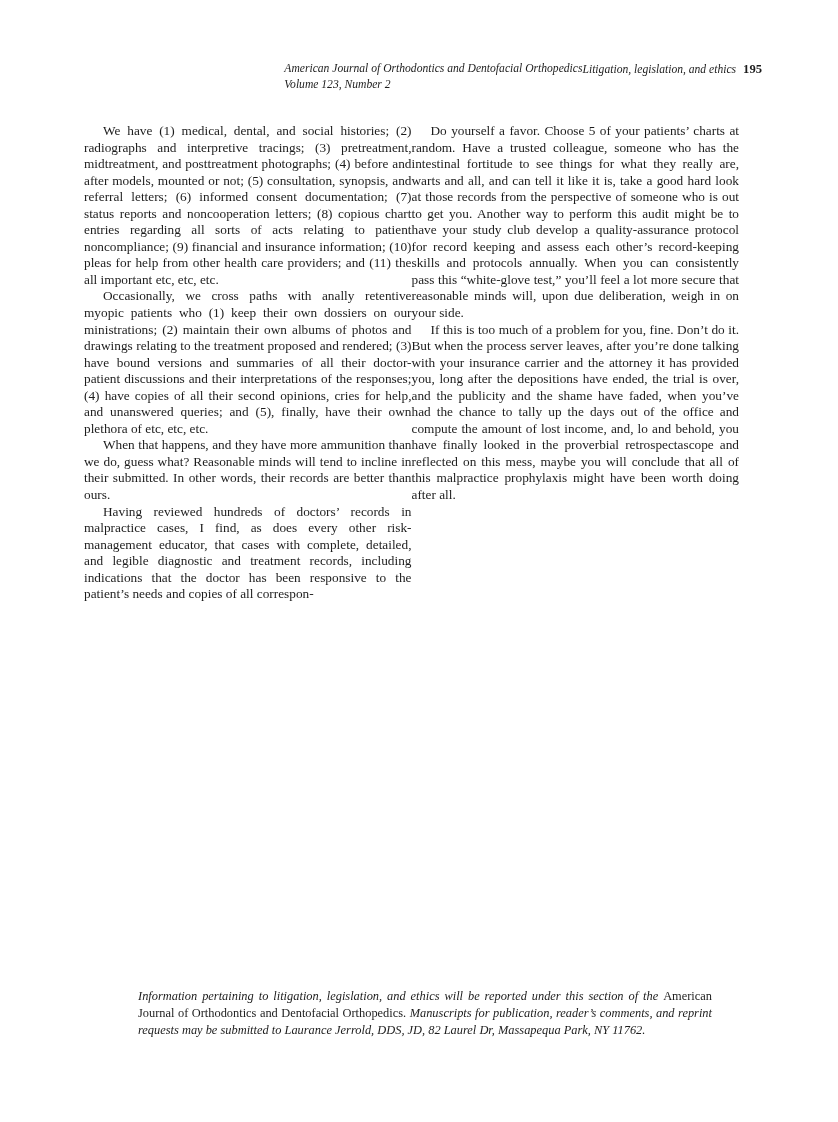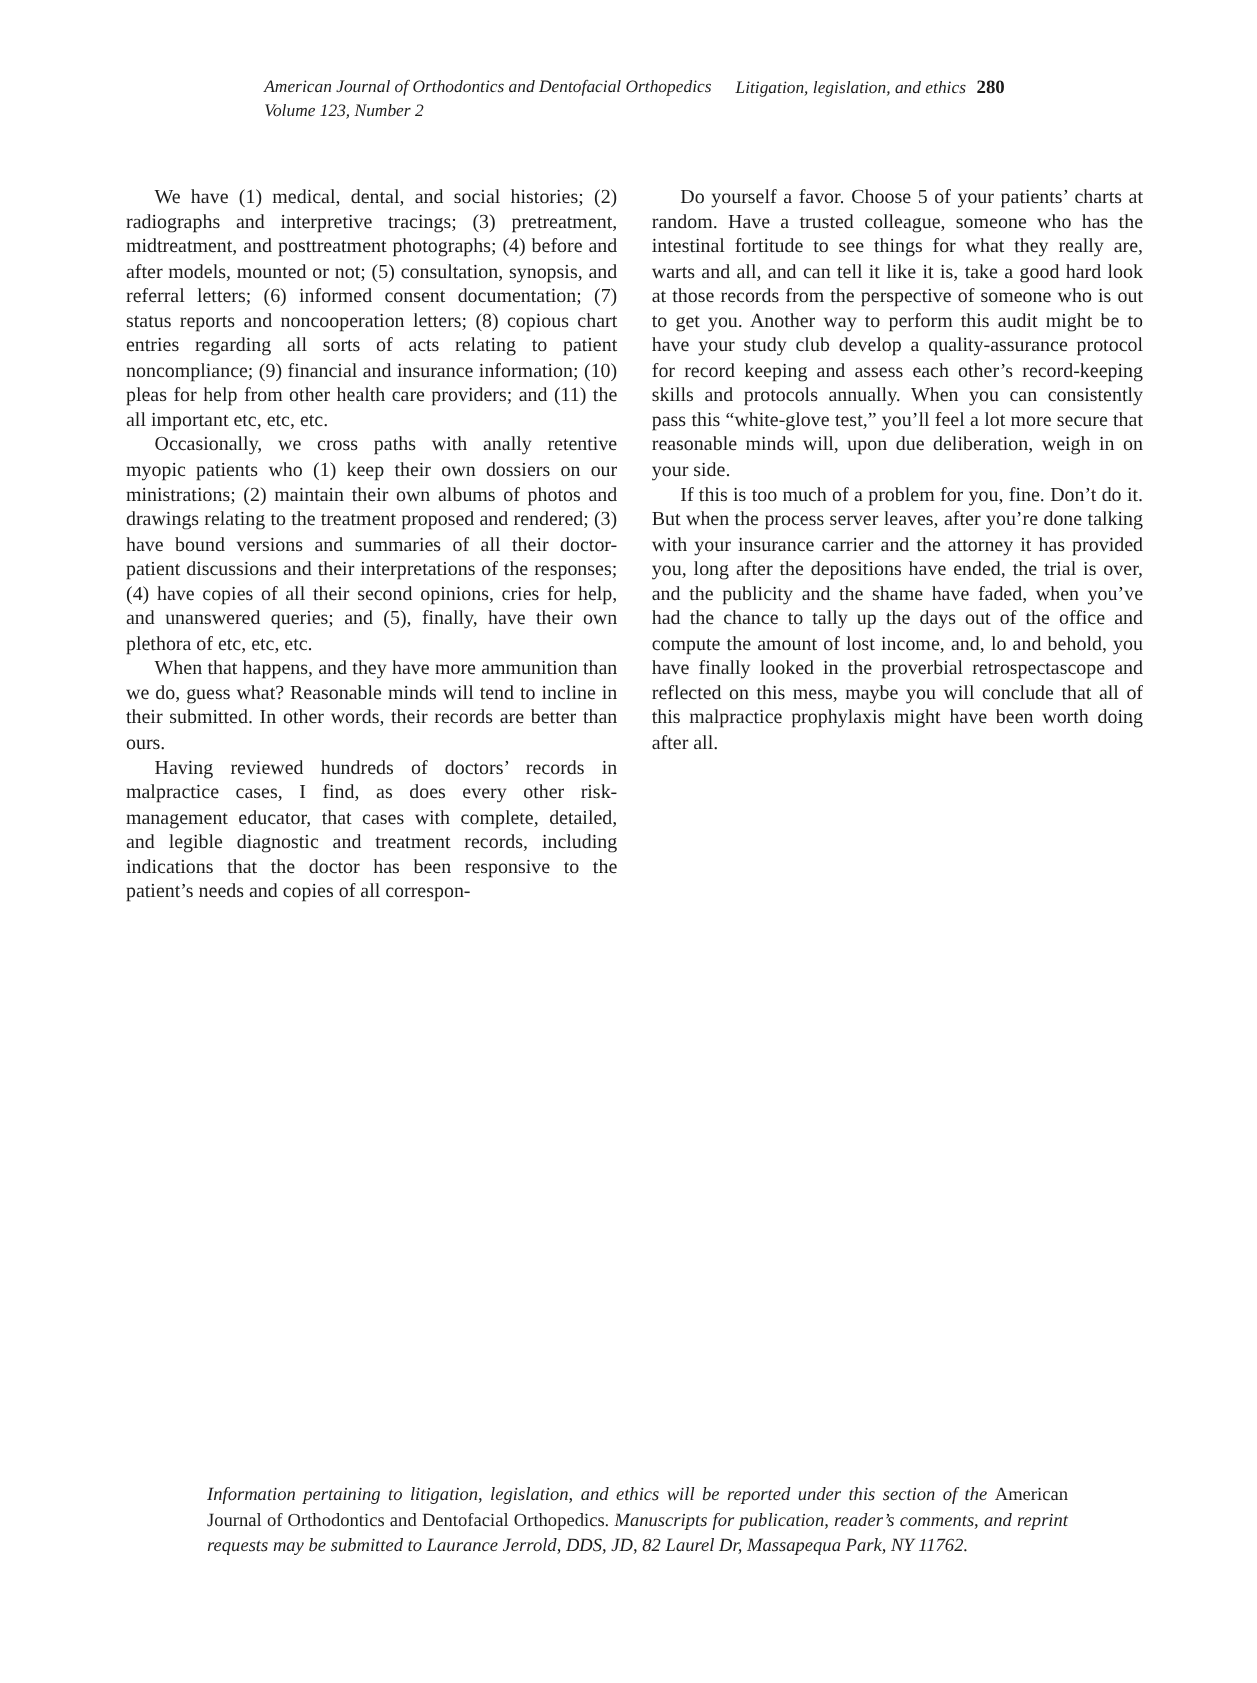--- a/index.html
+++ b/index.html
@@ -16,29 +16,28 @@
     overflow: hidden;
   }
   .page {
     position: absolute;
     inset: 0;
     background: #ffffff;
   }
   
   .page-header {
     position: absolute;
-    top: 50px;
+    top: 61px;
     left: 84px;
     width: 678px;
     display: flex;
-    justify-content: center;
+    justify-content: flex-end;
     align-items: flex-start;
     font-size: 11.6px;
     line-height: 1.35;
-    gap: 16px;
   }
   .header-left {
     font-style: italic;
   }
   .header-right {
     text-align: right;
     font-style: italic;
     white-space: nowrap;
   }
   .page-number {
@@ -47,21 +46,20 @@
     font-size: 12.6px;
     margin-left: 7px;
   }
   
   .columns {
     position: absolute;
     top: 123px;
     left: 84px;
     width: 678px;
     display: flex;
-    gap: 23px;
   }
   .column {
     width: 327.5px;
     font-size: 13.3px;
     line-height: 1.245;
     text-align: justify;
   }
   .para {
     margin: 0;
     padding: 0;
@@ -86,21 +84,21 @@
 <body>
 
 <div class="page">
 
   <header class="page-header">
     <div class="header-left">
       <div>American Journal of Orthodontics and Dentofacial Orthopedics</div>
       <div>Volume 123, Number 2</div>
     </div>
     <div class="header-right">
-      <span>Litigation, legislation, and ethics</span><span class="page-number">280</span>
+      <span>Litigation, legislation, and ethics</span><span class="page-number">195</span>
     </div>
   </header>
 
   <main class="columns">
     <section class="column">
         <p class="para indent">We have (1) medical, dental, and social histories; (2) radiographs and interpretive tracings; (3) pretreatment, midtreatment, and posttreatment photographs; (4) before and after models, mounted or not; (5) consultation, synopsis, and referral letters; (6) informed consent documentation; (7) status reports and noncooperation letters; (8) copious chart entries regarding all sorts of acts relating to patient noncompliance; (9) financial and insurance information; (10) pleas for help from other health care providers; and (11) the all important etc, etc, etc.</p>
         <p class="para indent">Occasionally, we cross paths with anally retentive myopic patients who (1) keep their own dossiers on our ministrations; (2) maintain their own albums of photos and drawings relating to the treatment proposed and rendered; (3) have bound versions and summaries of all their doctor-patient discussions and their interpretations of the responses; (4) have copies of all their second opinions, cries for help, and unanswered queries; and (5), finally, have their own plethora of etc, etc, etc.</p>
         <p class="para indent">When that happens, and they have more ammunition than we do, guess what? Reasonable minds will tend to incline in their submitted. In other words, their records are better than ours.</p>
         <p class="para indent">Having reviewed hundreds of doctors’ records in malpractice cases, I find, as does every other risk-management educator, that cases with complete, detailed, and legible diagnostic and treatment records, including indications that the doctor has been responsive to the patient’s needs and copies of all correspon-</p>
       </section>

